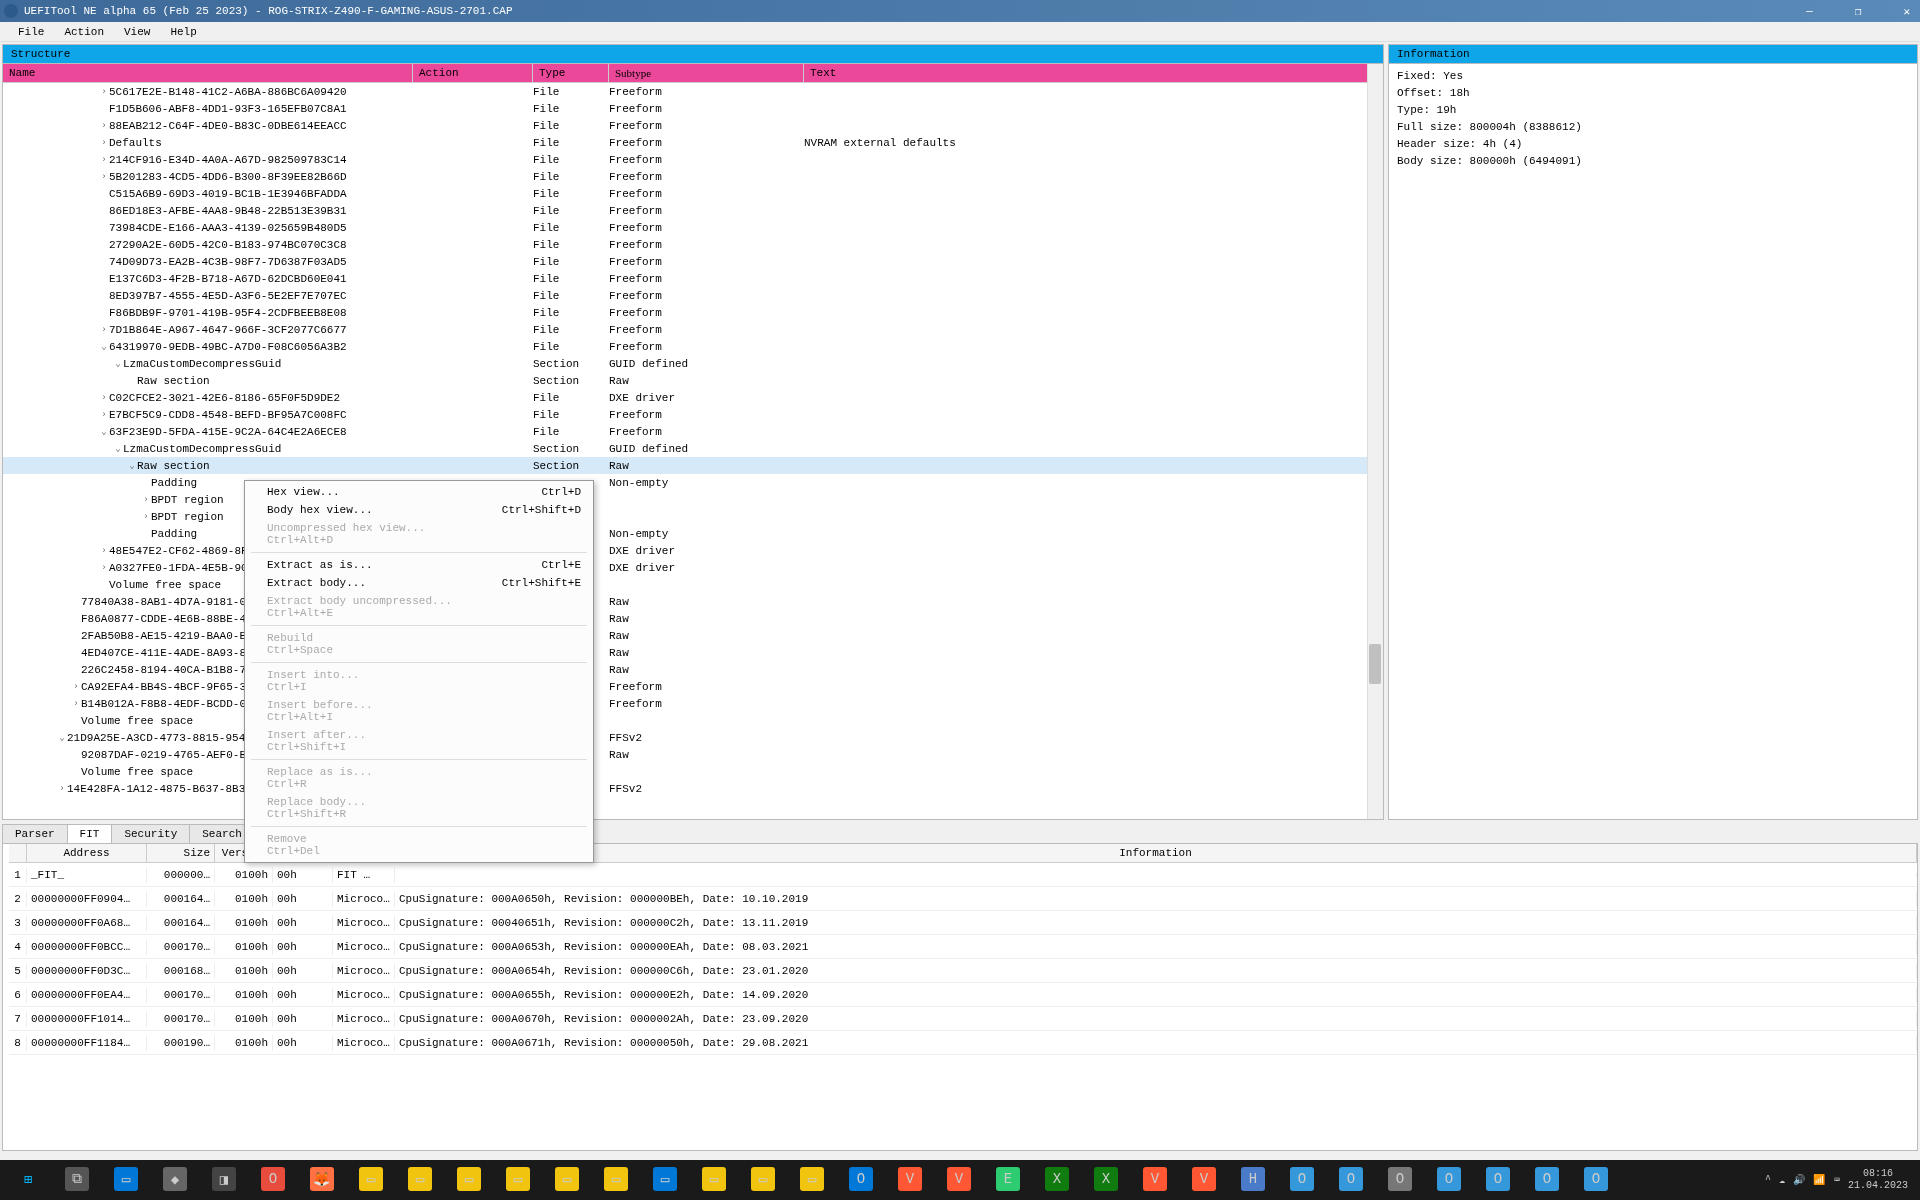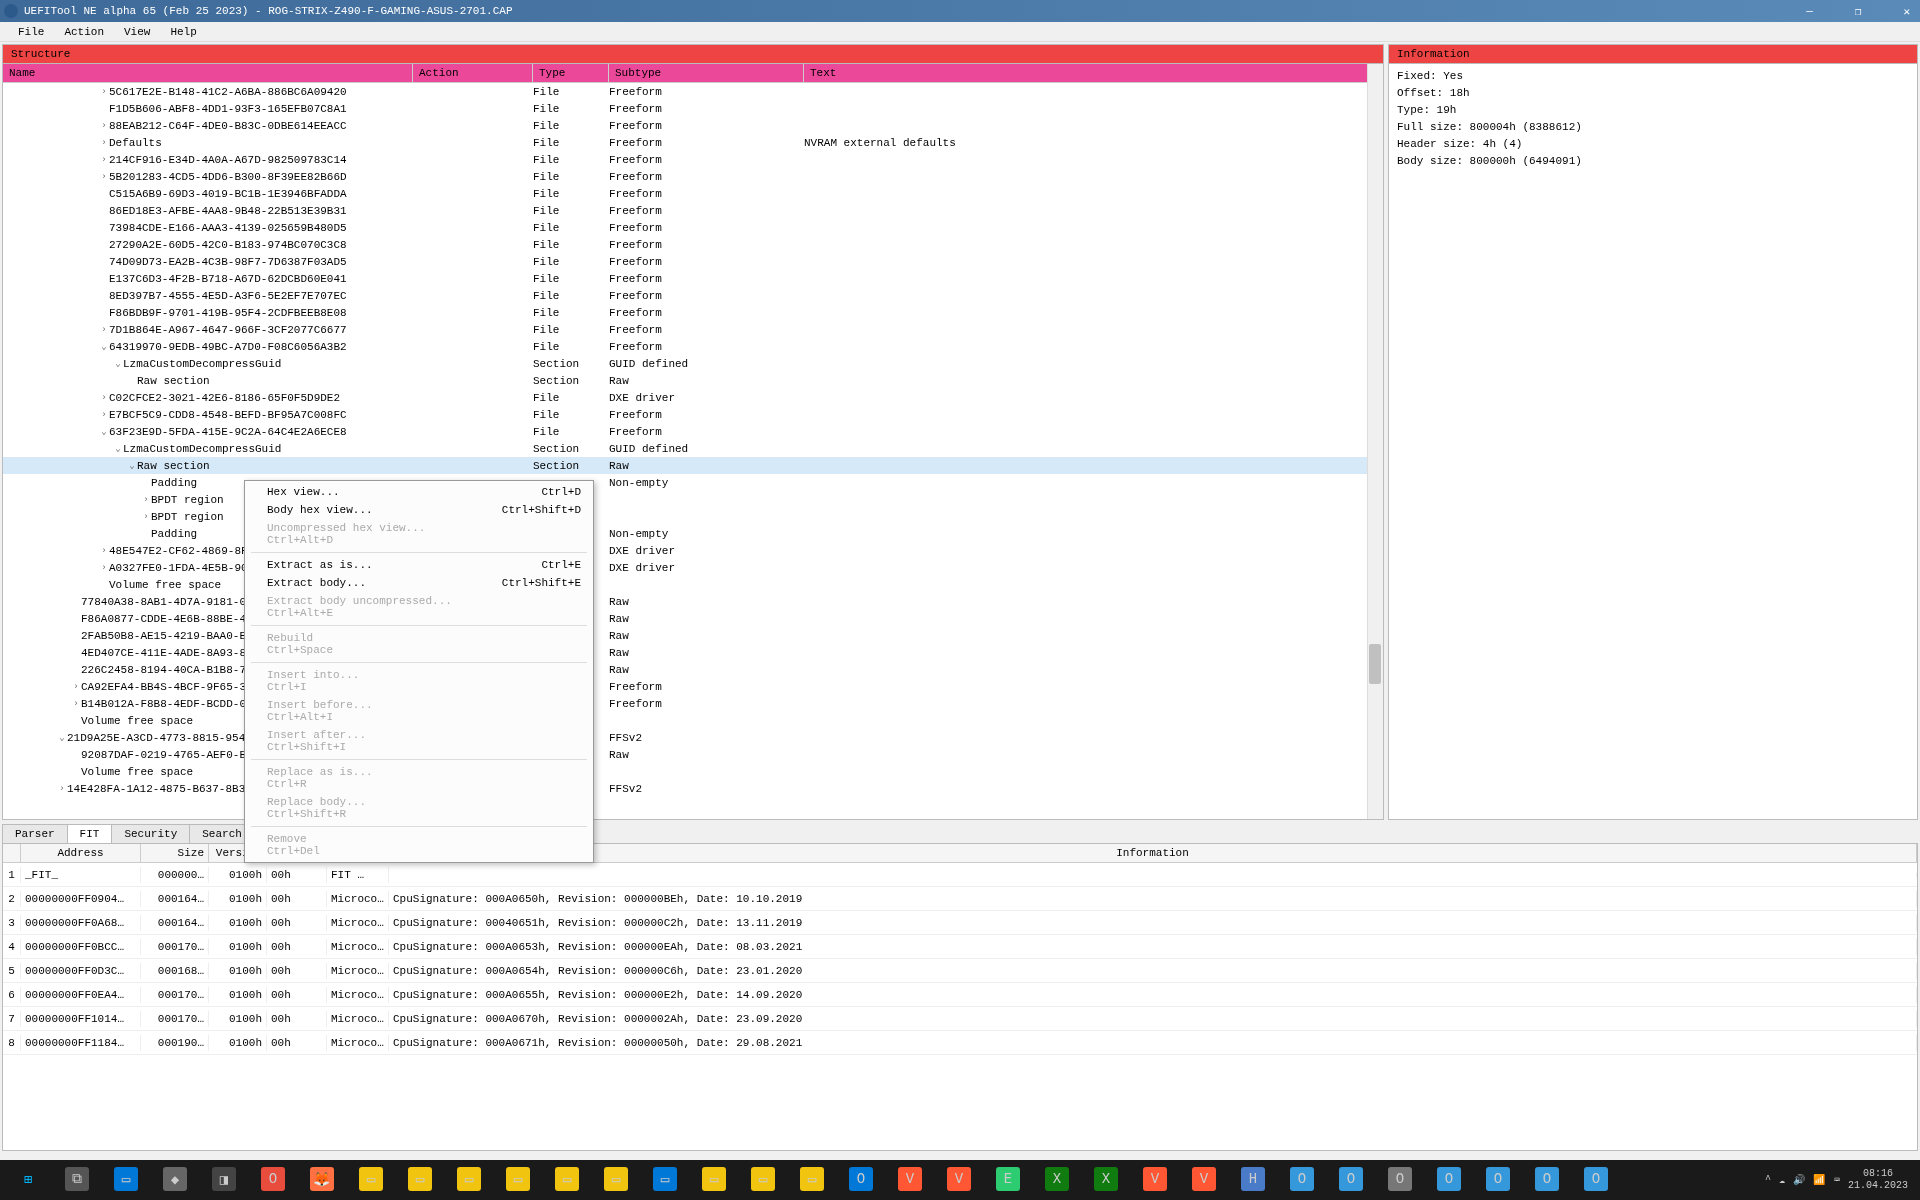--- a/index.html
+++ b/index.html
@@ -14,30 +14,30 @@
 
 
 .menubar { height: 20px; background: #f0f0f0; display: flex; align-items: center; padding: 0 8px; border-bottom: 1px solid #ddd; }
 .menubar-item { padding: 2px 10px; cursor: pointer; }
 
 
 .main { display: flex; height: 780px; }
 .left-panel { flex: 1; display: flex; flex-direction: column; margin: 2px; }
 .right-panel { width: 530px; display: flex; flex-direction: column; margin: 2px; }
 
-.panel-title { background: #ef4444; padding: 3px 8px; border: 1px solid #bbb; font-size: 11px; }
+.panel-title { background: #0ea5e9; padding: 3px 8px; border: 1px solid #bbb; font-size: 11px; }
 .panel-body { flex: 1; border: 1px solid #bbb; border-top: none; background: white; overflow: auto; position: relative; }
 
 
 .tree-header { display: flex; background: #ec4899; border-bottom: 1px solid #ccc; position: sticky; top: 0; }
 .tree-header-cell { padding: 3px 6px; border-right: 1px solid #ccc; }
 .th-name { width: 410px; }
 .th-action { width: 120px; }
 .th-type { width: 76px; }
-.th-subtype { width: 195px; }
+.th-subtype { width: 195px; font-family: Liberation Serif, serif; }
 .th-text { flex: 1; }
 
 .tree-body { }
 .tree-row { display: flex; height: 17px; align-items: center; white-space: nowrap; }
 .tree-row.selected { background: #d6e9f8; }
 .tc-name { width: 410px; display: flex; align-items: center; overflow: hidden; }
 .tc-action { width: 120px; }
 .tc-type { width: 76px; }
 .tc-subtype { width: 195px; }
 .tc-text { flex: 1; }
@@ -51,21 +51,21 @@
 .context-menu { position: absolute; left: 244px; top: 480px; width: 350px; background: #fcfcfc; border: 1px solid #999; box-shadow: 2px 2px 6px rgba(0,0,0,0.25); z-index: 1000; padding: 2px; }
 .cm-item { display: flex; justify-content: space-between; padding: 3px 10px 3px 20px; cursor: pointer; }
 .cm-item.disabled { color: #aaa; cursor: default; flex-direction: column; }
 .cm-sep { height: 1px; background: #ddd; margin: 3px 4px; }
 
 
 .bottom-tabs { display: flex; margin: 2px 2px 0 2px; }
 .tab { padding: 3px 12px; border: 1px solid #bbb; background: #e8e8e8; cursor: pointer; border-bottom: none; margin-right: -1px; }
 .tab.active { background: white; }
 
-.bottom-table { margin: 0 2px; border: 1px solid #bbb; background: white; height: 308px; overflow: auto; }
+.bottom-table { margin: 0 2px; border: 1px solid #bbb; background: white; height: 308px; overflow: auto; padding-left: 6px; }
 .bt-header { display: flex; background: #f5f5f5; border-bottom: 1px solid #ccc; }
 .bt-header-cell { padding: 3px 4px; border-right: 1px solid #ccc; text-align: center; }
 .bt-row { display: flex; border-bottom: 1px solid #eee; height: 24px; align-items: center; }
 .btc { padding: 2px 4px; border-right: 1px solid #eee; overflow: hidden; white-space: nowrap; }
 .btc-num { width: 18px; text-align: center; }
 .btc-addr { width: 120px; }
 .btc-size { width: 68px; text-align: right; }
 .btc-ver { width: 58px; text-align: right; }
 .btc-chk { width: 60px; }
 .btc-type { width: 62px; }

